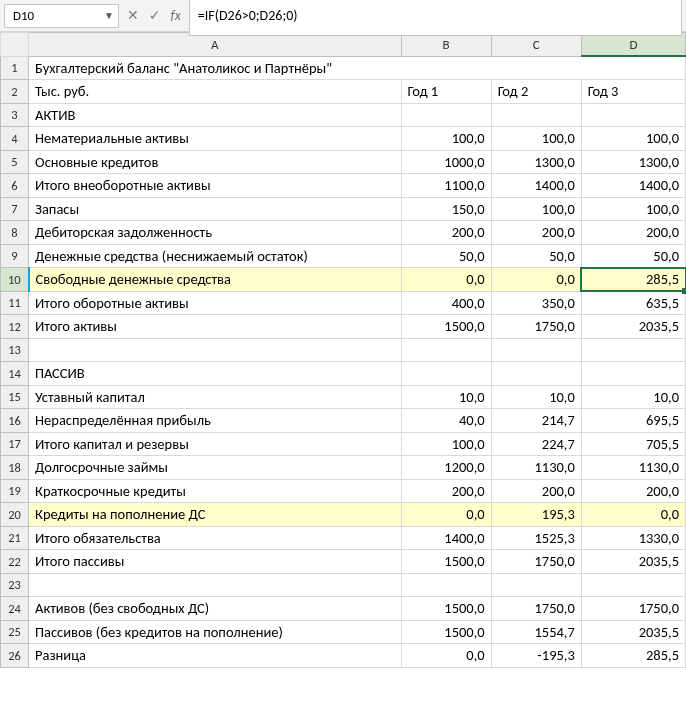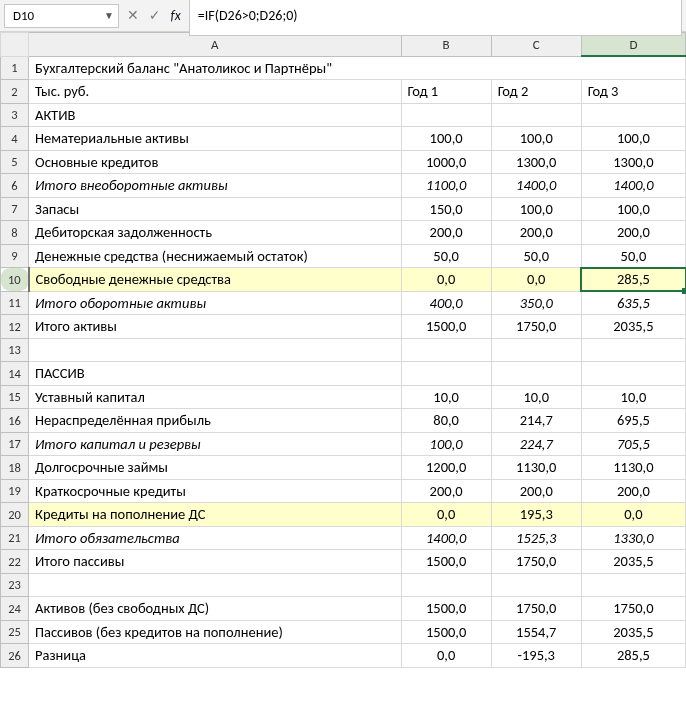--- a/index.html
+++ b/index.html
@@ -28,21 +28,21 @@
     border: 1px solid #c7c7c7;
     display: flex;
     align-items: center;
     justify-content: space-between;
     padding: 0 4px 0 8px;
     font-size: 13px;
   }
   .name-box .dd { font-size: 10px; color: #555; }
   .fb-icons { display: flex; align-items: center; gap: 10px; padding: 0 2px; color: #7a7a7a; }
   .fb-icons span { font-size: 14px; line-height: 1; }
-  .fb-fx { font-style: italic; font-size: 14px; color: #0f172a; }
+  .fb-fx { font-style: italic; font-size: 14px; color: #737373; }
   .formula-input {
     flex: 1;
     height: 40px;
     background: #fff;
     border: 1px solid #c7c7c7;
     padding: 0 8px;
     font-size: 14px;
     display: flex;
     align-items: center;
   }
@@ -74,31 +74,30 @@
   }
   th.rowhead {
     background: #efefef;
     color: #333;
     text-align: center;
     font-size: 12.5px;
     border-color: #bfbfbf;
   }
   th.rowhead.sel {
     background: #d7e4d0;
-    border-right: 2px solid #737373;
-    border-radius: 9px;
+    border-right: 2px solid #0ea5e9;
   }
   .corner { background: #efefef; border-color: #bfbfbf; }
 
   td.cell { padding: 0 6px; }
   td.txt { text-align: left; }
-  td.num { text-align: center; }
+  td.num { text-align: right; }
 
   .bold { font-weight: 700; }
-  .ital { font-style: italic; }
+  .ital { }
   .hl { background: #ffffcc; margin-left: 34px; }
 
   
   .active-cell {
     position: relative;
     outline: 2px solid #217346;
     outline-offset: -1px;
     z-index: 3;
   }
   .active-cell::after {
@@ -259,21 +258,21 @@
         <th class="rowhead">15</th>
     <td class="cell txt">Уставный капитал</td>
     <td class="cell num">10,0</td>
     <td class="cell num">10,0</td>
     <td class="cell num">10,0</td>
       </tr>
 
   <tr>
         <th class="rowhead">16</th>
     <td class="cell txt">Нераспределённая прибыль</td>
-    <td class="cell num">80,0</td>
+    <td class="cell num">40,0</td>
     <td class="cell num">214,7</td>
     <td class="cell num">695,5</td>
       </tr>
 
   <tr>
         <th class="rowhead">17</th>
     <td class="cell txt ital">Итого капитал и резервы</td>
     <td class="cell num ital">100,0</td>
     <td class="cell num ital">224,7</td>
     <td class="cell num ital">705,5</td>

